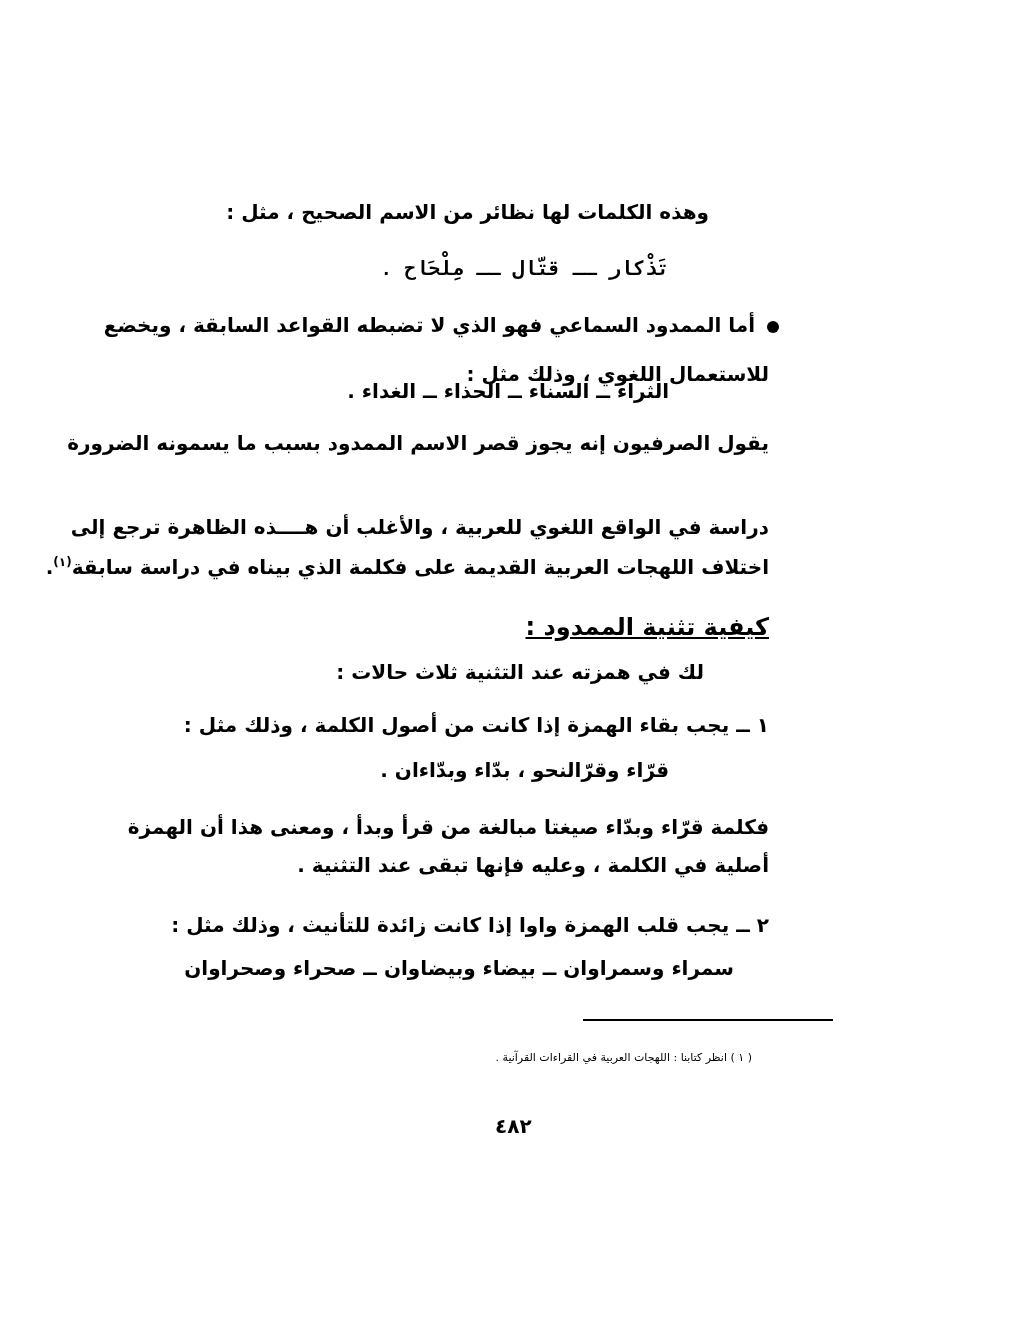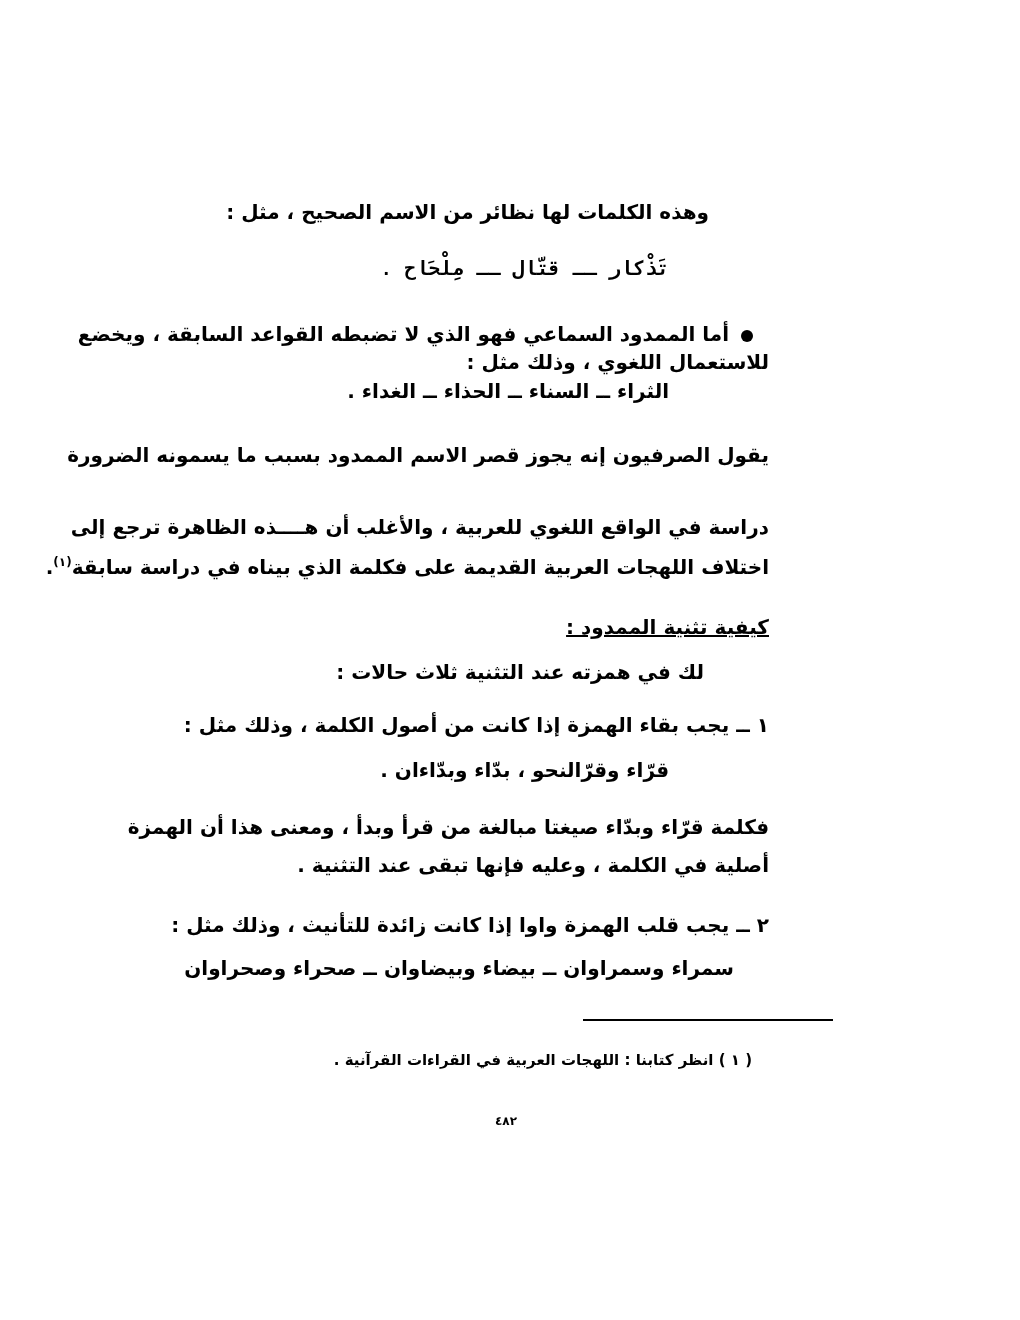--- a/index.html
+++ b/index.html
@@ -6,45 +6,45 @@
     body {
       width: 1020px; height: 1320px; position: relative; overflow: hidden;
       font-family: "DejaVu Sans", sans-serif; color: #000;
     }
     .page { position: absolute; left: 0; top: 0; width: 964px; height: 1320px; }
     .line {
       position: absolute; direction: rtl; white-space: nowrap;
       font-size: 20px; line-height: 30px; font-weight: bold;
     }
     .justify { text-align: justify; text-align-last: justify; }
-    .heading { font-size: 20px; font-weight: bold; }
+    .heading { font-size: 24px; font-weight: bold; }
     .bullet-dot {
       display: inline-block; width: 12px; height: 12px; background: #000;
       border-radius: 50%; margin-left: 12px; vertical-align: middle;
     }
     .rule { position: absolute; height: 2px; background: #000; }
-    .footnote { position: absolute; direction: rtl; white-space: nowrap; font-size: 15px; font-weight: bold; }
-    .pagenum { position: absolute; direction: rtl; font-size: 12px; font-weight: bold; }
+    .footnote { position: absolute; direction: rtl; white-space: nowrap; font-size: 11px; font-weight: normal; }
+    .pagenum { position: absolute; direction: rtl; font-size: 20px; font-weight: bold; }
     sup { font-size: 12px; }
   </style>
 </head>
 <body>
 
 <div class="page">
 
   <div class="line" style="right:255px; top:197px;">وهذه الكلمات لها نظائر من الاسم الصحيح ، مثل :</div>
   <div class="line" style="right:295px; top:255px;font-family:Liberation Mono, monospace;">تَذْكار ــ قتّال ــ مِلْحَاح .</div>
 
-  <div class="line" style="right:211px; top:310px; width:630px;margin-top:9px;">
+  <div class="line" style="right:185px; top:310px; width:630px;">
     <span class="bullet-dot"></span><span>أما الممدود السماعي فهو الذي لا تضبطه القواعد السابقة ، ويخضع</span>
   </div>
-  <div class="line" style="right:195px; top:347px;margin-left:48px;">للاستعمال اللغوي ، وذلك مثل :</div>
+  <div class="line" style="right:195px; top:359px;margin-left:48px;">للاستعمال اللغوي ، وذلك مثل :</div>
   <div class="line" style="right:295px; top:376px;">الثراء ــ السناء ــ الحذاء ــ الغداء .</div>
 
-  <div class="line justify" style="right:195px; top:440px; width:630px;margin-left:11px;">يقول الصرفيون إنه يجوز قصر الاسم الممدود بسبب ما يسمونه الضرورة</div>
+  <div class="line justify" style="right:195px; top:428px; width:630px;margin-left:11px;">يقول الصرفيون إنه يجوز قصر الاسم الممدود بسبب ما يسمونه الضرورة</div>
   <div class="line justify" style="right:195px; top:512px; width:630px;">دراسة في الواقع اللغوي للعربية ، والأغلب أن هــــذه الظاهرة ترجع إلى</div>
   <div class="line" style="right:195px; top:547px;">
     <span>اختلاف اللهجات العربية القديمة على فكلمة الذي بيناه في دراسة سابقة</span><sup>(١)</sup><span>.</span>
   </div>
 
   <div class="line heading" style="right:195px; top:612px; text-decoration: underline;">كيفية تثنية الممدود :</div>
   <div class="line" style="right:260px; top:657px;">لك في همزته عند التثنية ثلاث حالات :</div>
 
   <div class="line" style="right:195px; top:710px;">١ ــ يجب بقاء الهمزة إذا كانت من أصول الكلمة ، وذلك مثل :</div>
   <div class="line" style="right:295px; top:755px;">قرّاء وقرّالنحو ، بدّاء وبدّاءان .</div>

